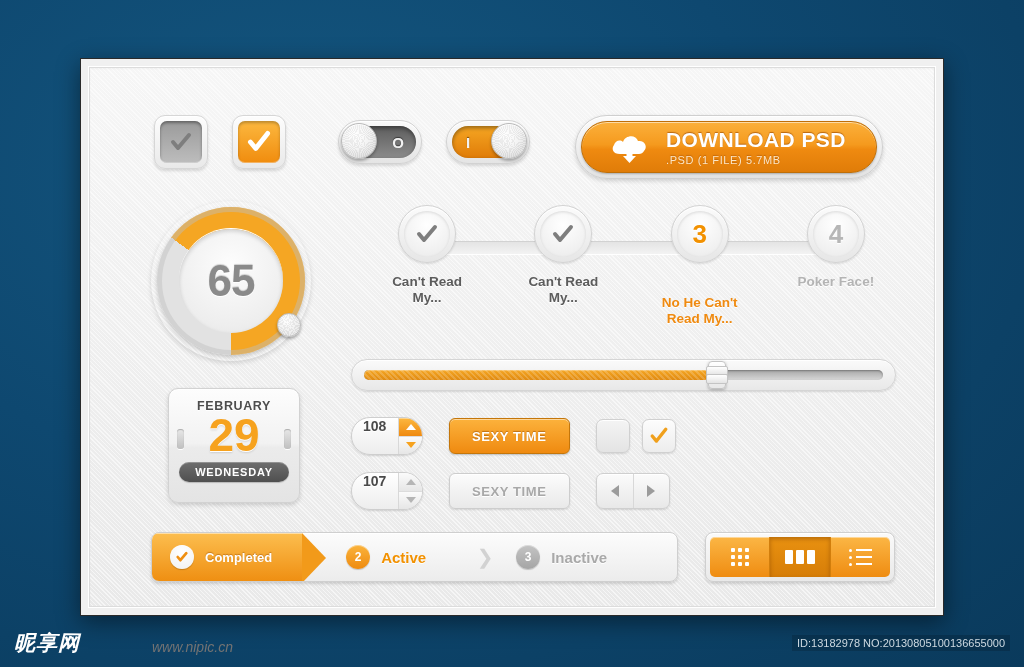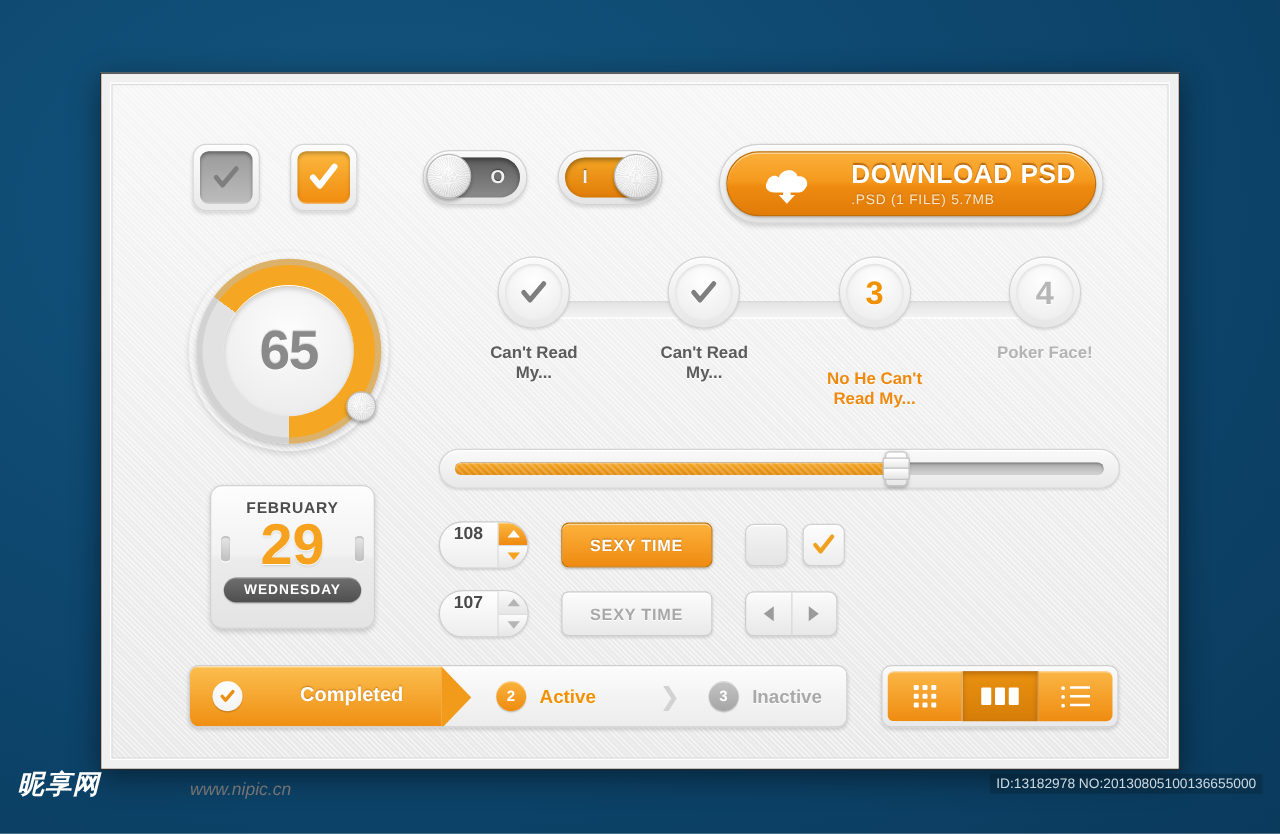--- a/index.html
+++ b/index.html
@@ -95,21 +95,21 @@
     background: linear-gradient(180deg,#fbfbfb,#e2e2e2);
     border: 1px solid #cfcfcf;
     box-shadow: 0 2px 4px rgba(0,0,0,.16), inset 0 1px 0 #fff;
     padding: 5px;
   }
   #dl-btn {
     width: 100%; height: 100%; border-radius: 27px;
     background: linear-gradient(180deg,#fbb03b 0%,#f59a1e 45%,#ef8a10 55%,#e07c08 100%);
     border: 1px solid #bf6f08;
     box-shadow: inset 0 1px 0 rgba(255,255,255,.55), 0 1px 2px rgba(0,0,0,.25);
-    display: flex; align-items: center; gap: 29px; padding-left: 26px;
+    display: flex; align-items: center; gap: 14px; padding-left: 26px;
     cursor: pointer;
   }
   #dl-title {
     font-size: 21px; font-weight: bold; color: #fff; letter-spacing: .4px;
     text-shadow: 0 -1px 1px rgba(150,70,0,.65);
   }
   #dl-sub {
     font-size: 11px; color: #fce6c6; letter-spacing: .6px; margin-top: 2px;
     text-shadow: 0 -1px 1px rgba(150,70,0,.5);
   }
@@ -356,21 +356,21 @@
   .crumb-badge {
     width: 24px; height: 24px; border-radius: 50%;
     display: flex; align-items: center; justify-content: center;
     font-size: 12px; font-weight: bold; color: #fff;
     box-shadow: inset 0 1px 0 rgba(255,255,255,.4), 0 1px 1px rgba(0,0,0,.2);
   }
   .badge-white { background: radial-gradient(circle at 50% 30%,#fff,#f0f0f0); }
   .badge-orange { background: linear-gradient(180deg,#fab33c,#ee8b10); }
   .badge-gray { background: linear-gradient(180deg,#c4c4c4,#a5a5a5); }
   .crumb-label { font-size: 15px; font-weight: bold; }
-  .cl-white { color: #fff; text-shadow: 0 -1px 1px rgba(150,75,0,.5); font-size: 16px; margin-left: 35px; }
+  .cl-white { color: #fff; text-shadow: 0 -1px 1px rgba(150,75,0,.5); font-size: 13px; }
   .cl-orange { color: #f29100; text-shadow: 0 1px 0 #fff; }
   .cl-gray { color: #a9a9a9; text-shadow: 0 1px 0 #fff; }
 
   
   #viewtoggle {
     position: absolute; left: 616px; top: 465px; width: 190px; height: 50px;
     border-radius: 8px; padding: 4px; display: flex;
     background: linear-gradient(180deg,#fafafa,#e9e9e9);
     border: 1px solid #cfcfcf;
     box-shadow: inset 0 1px 0 #fff, 0 2px 3px rgba(0,0,0,.14);
@@ -390,21 +390,21 @@
   .grid-ic { display: grid; grid-template-columns: repeat(3,4px); gap: 3px; }
   .grid-ic i { width: 4px; height: 4px; background: #fff; border-radius: 1px; display: block; }
   .col-ic { display: flex; gap: 3px; }
   .col-ic i { width: 8px; height: 14px; background: #fff; border-radius: 1px; display: block; }
   .list-ic { display: flex; flex-direction: column; gap: 4px; }
   .list-ic span { display: flex; align-items: center; gap: 4px; }
   .list-ic b { width: 3px; height: 3px; background: #fff; border-radius: 50%; display: block; }
   .list-ic u { width: 16px; height: 2.5px; background: #fff; display: block; }
 
   
-  #footer { position: absolute; left: 0; bottom: 16px; width: 100%; height: 48px; }
+  #footer { position: absolute; left: 0; bottom: 0; width: 100%; height: 48px; }
   #wm-logo {
     position: absolute; left: 14px; bottom: 10px;
     font-size: 21px; font-weight: bold; color: #fff; font-style: italic;
     letter-spacing: 1px; font-family: "DejaVu Sans", sans-serif;
   }
   #wm-url {
     position: absolute; left: 152px; bottom: 12px;
     font-size: 14px; font-weight: normal; font-style: italic; color: #737373;
   }
   #wm-id {

